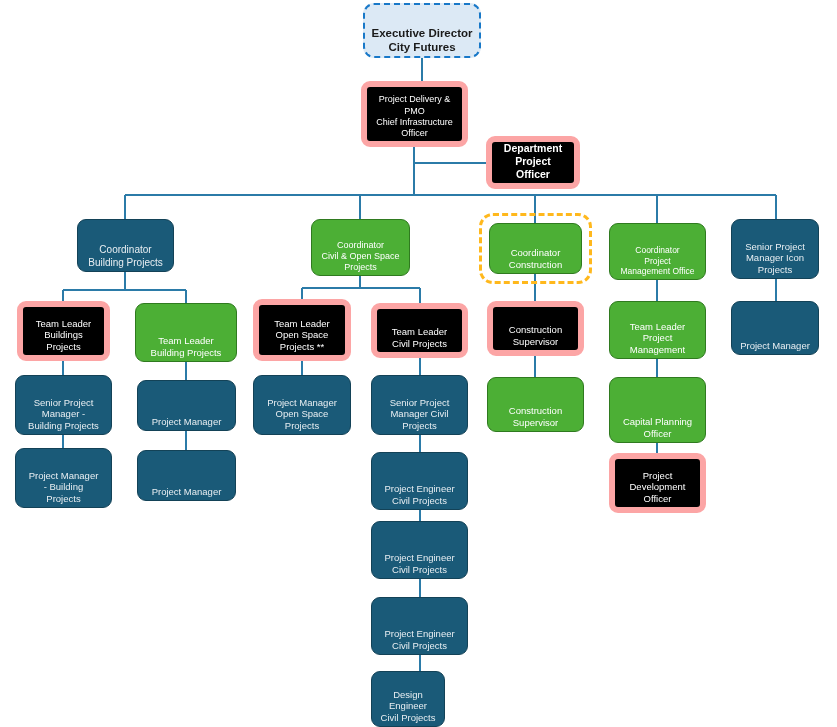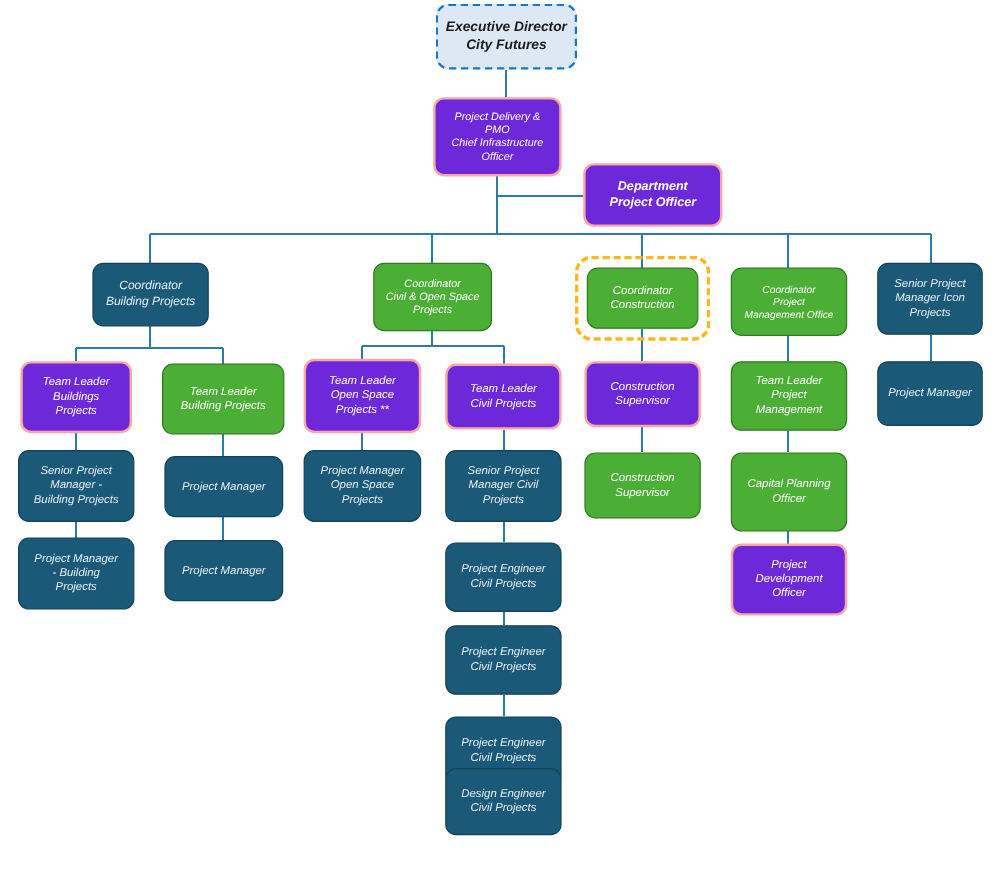--- a/index.html
+++ b/index.html
@@ -23,36 +23,35 @@
     top: 0;
     width: 837px;
     height: 727px;
     pointer-events: none;
   }
   .node {
     position: absolute;
     box-sizing: border-box;
     border-radius: 9px;
     display: flex;
-    align-items: center;
+    align-items: flex-end;
     justify-content: center;
     text-align: center;
     line-height: 1.24;
     padding: 2px 5px;
     z-index: 2;
-    font-style: italic;
   }
   .node .label {
     display: block;
     white-space: pre-line;
   }
   
   .t-blue {
-    background: #6d28d9;
-    border: 2px solid #fca5a5;
+    background: #000000;
+    border: 6px solid #fca5a5;
     color: #ffffff;
   }
   .t-teal {
     background: #1a5a78;
     border: 1px solid #134257;
     color: #e8eef2;
   }
   .t-green {
     background: #4caf35;
     border: 1px solid #2f7a1f;
@@ -135,21 +134,21 @@
 <div class="node t-root" style="left: 363px; top: 3px; width: 118px; height: 55px; font-size: 11.5px;">
       <span class="label">Executive Director
 City Futures</span>
     </div>
     <div class="node t-blue" style="left: 361px; top: 81px; width: 107px; height: 66px; font-size: 9px;">
       <span class="label">Project Delivery &amp;
 PMO
 Chief Infrastructure
 Officer</span>
     </div>
-    <div class="node t-blue" style="left: 486px; top: 136px; width: 116px; height: 53px; font-size: 10.5px; font-weight: bold;">
+    <div class="node t-blue" style="left: 486px; top: 136px; width: 94px; height: 53px; font-size: 10.5px; font-weight: bold;">
       <span class="label">Department
 Project Officer</span>
     </div>
     <div class="node t-teal" style="left: 77px; top: 219px; width: 97px; height: 53px; font-size: 10px;">
       <span class="label">Coordinator
 Building Projects</span>
     </div>
     <div class="node t-green" style="left: 311px; top: 219px; width: 99px; height: 57px; font-size: 9px;">
       <span class="label">Coordinator
 Civil &amp; Open Space
@@ -218,21 +217,21 @@
 Civil Projects</span>
     </div>
     <div class="node t-teal" style="left: 371px; top: 521px; width: 97px; height: 58px; font-size: 9.5px;">
       <span class="label">Project Engineer
 Civil Projects</span>
     </div>
     <div class="node t-teal" style="left: 371px; top: 597px; width: 97px; height: 58px; font-size: 9.5px;">
       <span class="label">Project Engineer
 Civil Projects</span>
     </div>
-    <div class="node t-teal" style="left: 371px; top: 640px; width: 97px; height: 56px; font-size: 9.5px;">
+    <div class="node t-teal" style="left: 371px; top: 671px; width: 74px; height: 56px; font-size: 9.5px;">
       <span class="label">Design Engineer
 Civil Projects</span>
     </div>
     <div class="node t-blue" style="left: 487px; top: 301px; width: 97px; height: 55px; font-size: 9.5px;">
       <span class="label">Construction
 Supervisor</span>
     </div>
     <div class="node t-green" style="left: 487px; top: 377px; width: 97px; height: 55px; font-size: 9.5px;">
       <span class="label">Construction
 Supervisor</span>

